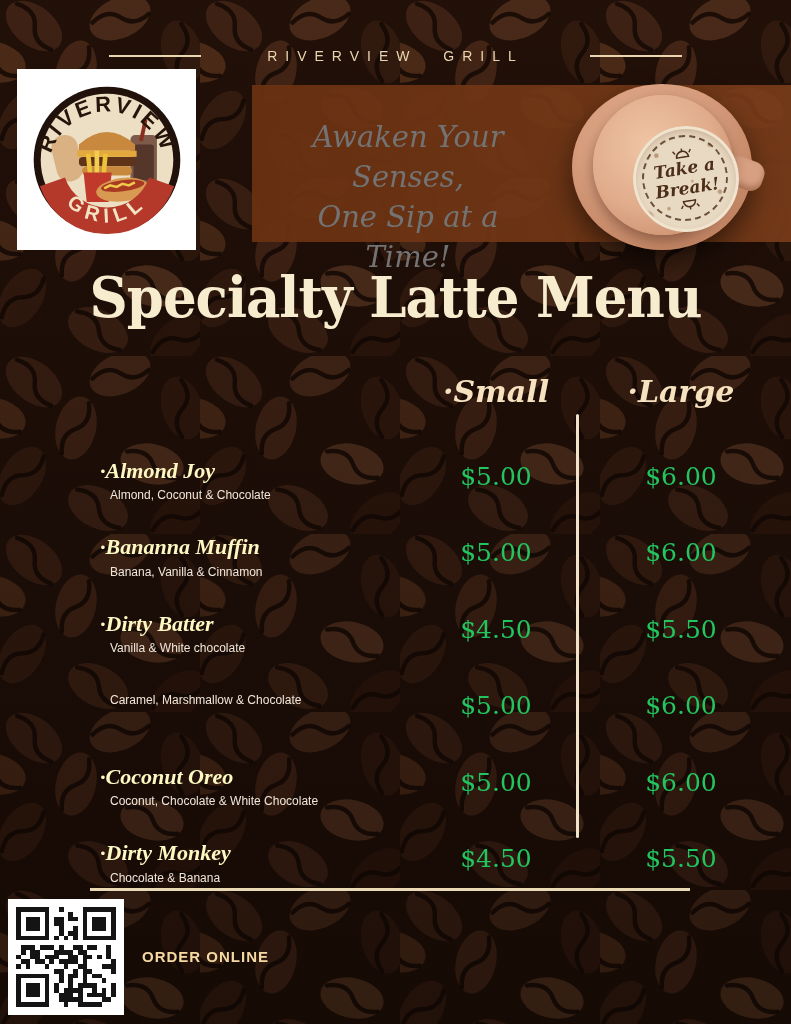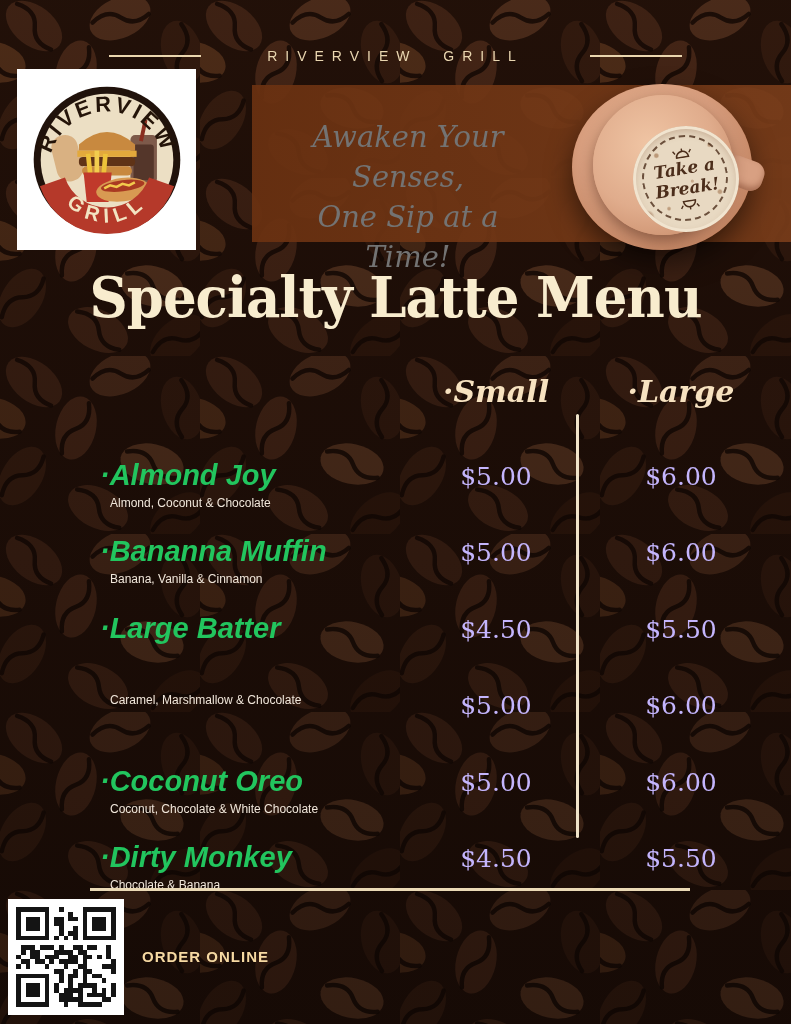--- a/index.html
+++ b/index.html
@@ -56,25 +56,25 @@
     color:#f8ecce; transform:scaleY(1.06); }
 
   
   .menu-grid { position:absolute; left:96px; top:372px; width:660px; display:grid;
     grid-template-columns:330px 140px 190px; grid-auto-rows:76.5px; }
   .menu-grid .hdr-row-spacer { height:58px; }
   .size-hdr { height:58px; display:flex; justify-content:center; align-items:flex-start; padding-top:2px;
     font-family:"DejaVu Serif", serif; font-style:italic; font-weight:700; font-size:30px; color:#f7e2c0; }
   .size-hdr.large { padding-left:40px; }
   .cell { padding-top:10px; }
-  .item-name { font-family:Liberation Sans, sans-serif; font-style:italic; font-weight:700; font-size:29px;
-    line-height:1.12; color:#22c55e; padding-left:4px; white-space:nowrap; }
+  .item-name { font-family:Liberation Serif, serif; font-style:italic; font-weight:700; font-size:22px;
+    line-height:1.12; color:#fef9c3; padding-left:4px; white-space:nowrap; }
   .item-desc { font-family:"Liberation Sans", sans-serif; font-size:12px; color:#f0e6da; padding-left:14px; margin-top:5px; white-space:nowrap; }
   .price { display:flex; justify-content:center; align-items:flex-start; padding-top:13px;
-    font-family:"DejaVu Serif", serif; font-size:25px; color:#c4b5fd; }
+    font-family:"DejaVu Serif", serif; font-size:25px; color:#22c55e; }
   .price.large { padding-left:40px; }
   .col-divider { position:absolute; left:576px; top:414px; width:3px; height:424px; background:#f0e3c9; border-radius:2px; }
 
   
   .bottom-rule { position:absolute; left:90px; top:888px; width:600px; height:2.5px; background:#ead9b5; }
   .qr-box { position:absolute; left:8px; top:899px; width:116px; height:116px; background:#ffffff; padding:8px; }
   .qr-box svg { width:100%; height:100%; display:block; }
   .order-label { position:absolute; left:142px; top:948px; font-family:"Liberation Sans", sans-serif;
     font-weight:700; font-size:15px; letter-spacing:1px; color:#f6d9a2; }
 </style>
@@ -191,21 +191,22 @@
     <div class="price large">$6.00</div>
 
     <div class="cell">
       <div class="item-name">·Bananna Muffin</div>
       <div class="item-desc">Banana, Vanilla &amp; Cinnamon</div>
     </div>
     <div class="price">$5.00</div>
     <div class="price large">$6.00</div>
 
     <div class="cell">
-      <div class="item-name">·Large Batter</div>
+      <div class="item-name">·Dirty Batter</div>
+      <div class="item-desc">Vanilla &amp; White chocolate</div>
     </div>
     <div class="price">$4.50</div>
     <div class="price large">$5.50</div>
 
     <div class="cell">
       <div class="item-desc">Caramel, Marshmallow &amp; Chocolate</div>
     </div>
     <div class="price">$5.00</div>
     <div class="price large">$6.00</div>
 

